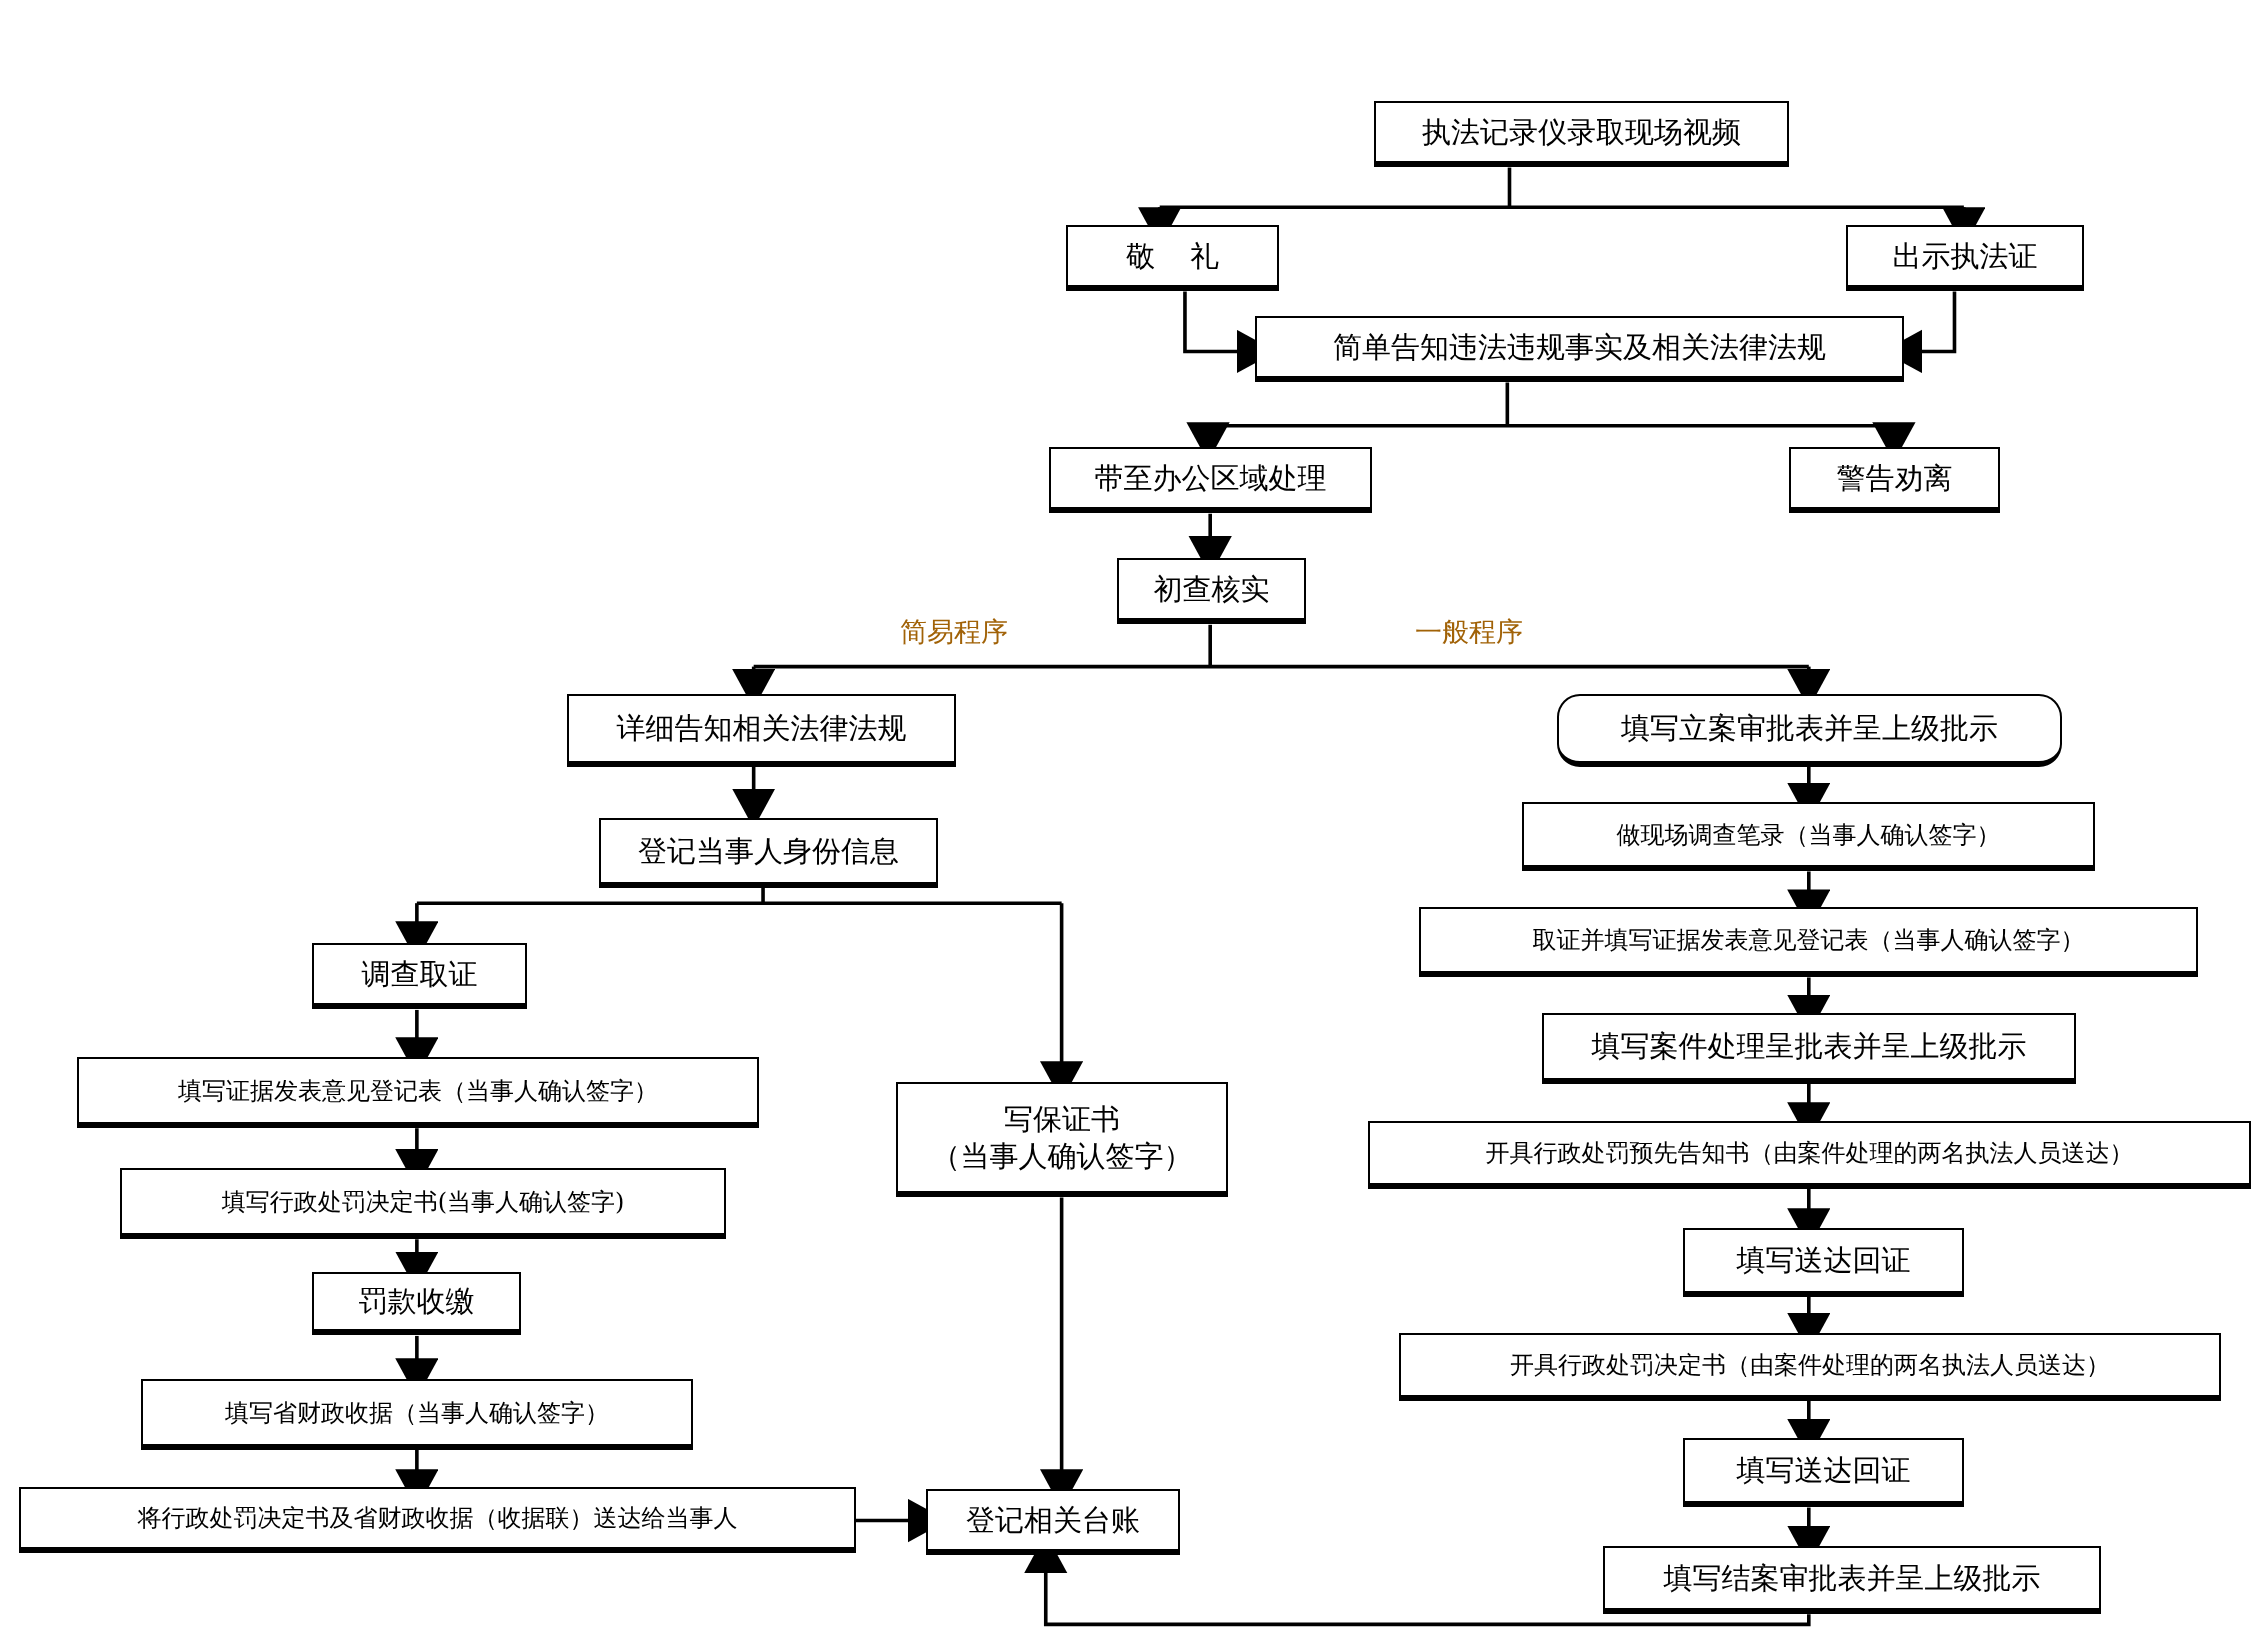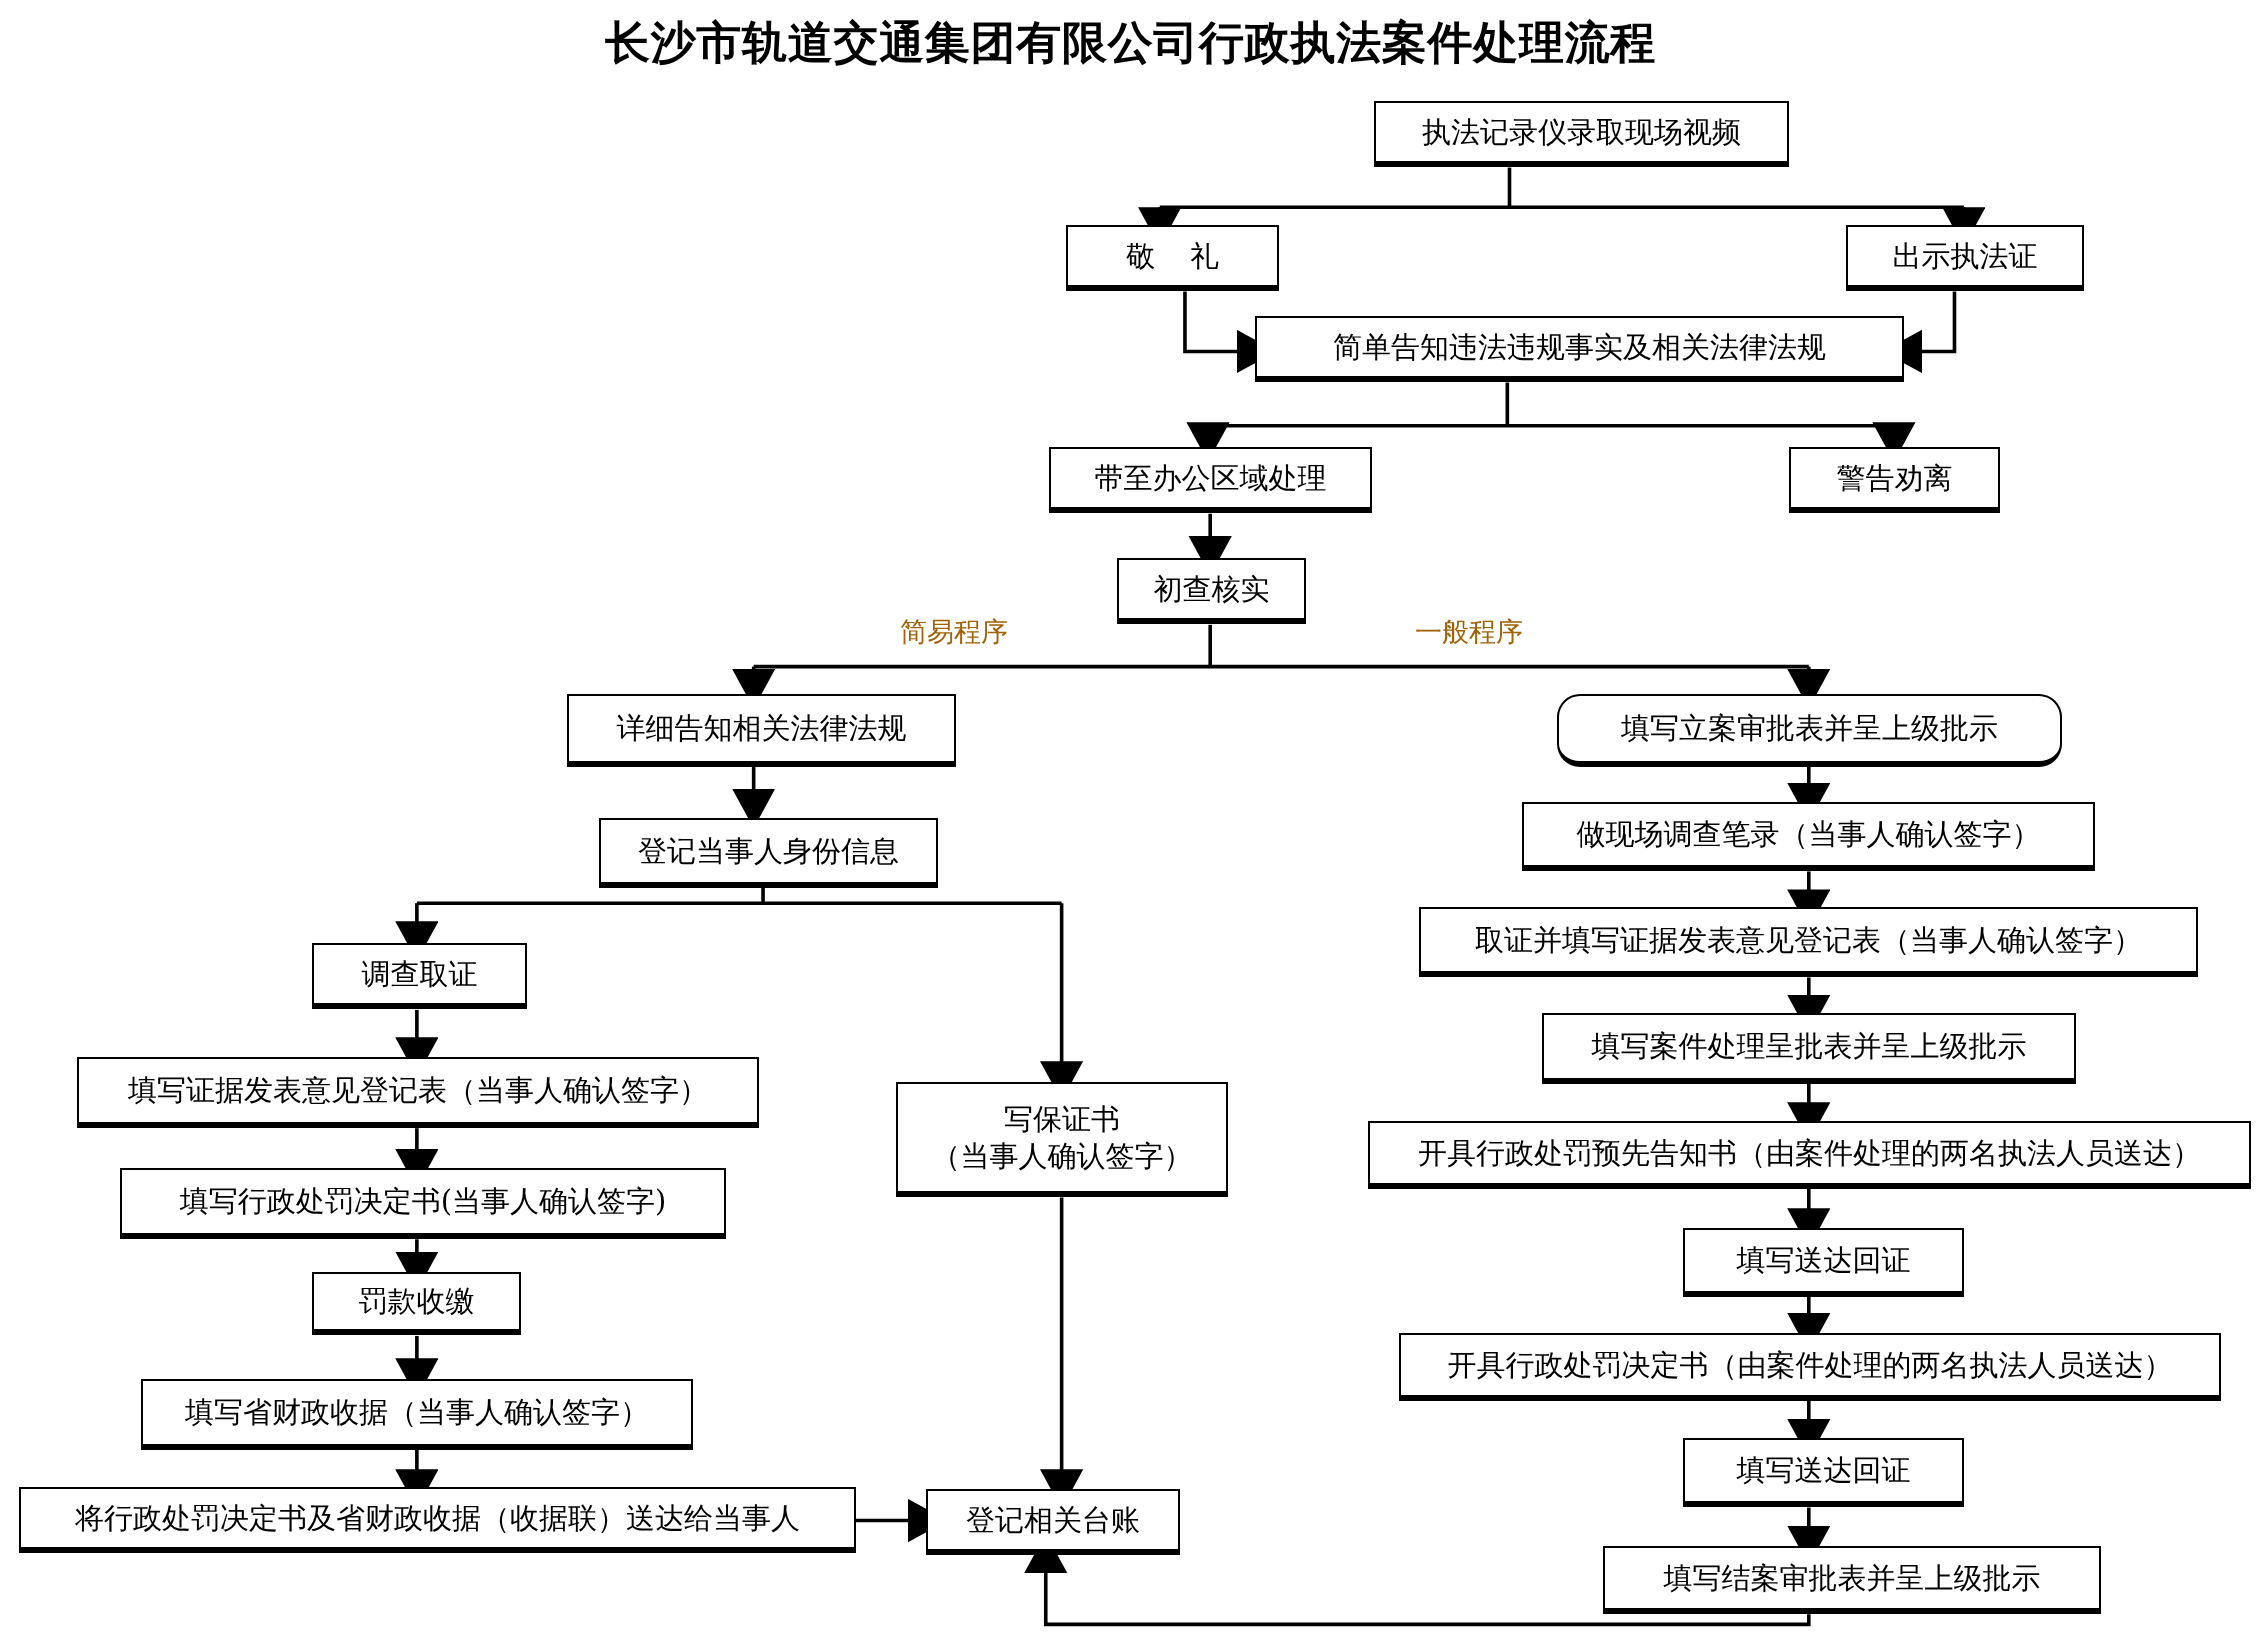--- a/index.html
+++ b/index.html
@@ -42,21 +42,21 @@
     justify-content: center;
     text-align: center;
     color: #000000;
     font-family: "DejaVu Serif", serif;
     font-size: 29px;
     line-height: 1.25;
     padding: 0 7.2px;
     z-index: 3;
   }
   .node .lbl { display: block; white-space: pre-line; }
-  .node.wide { font-size: 29px; }
+  .node.wide { font-size: 24px; }
   .node.spaced .lbl { letter-spacing: 13px; text-indent: 13px; }
   svg.edges {
     position: absolute;
     left: 0; top: 0;
     width: 2261px;
     height: 1634px;
     z-index: 1;
     pointer-events: none;
   }
   .edge-label {
@@ -66,21 +66,20 @@
     color: #a16207;
     white-space: nowrap;
     z-index: 2;
   }
 </style>
 </head>
 <body>
 
 <div id="canvas">
 
-  <div id="title">长沙市轨道交通集团有限公司行政执法案件处理流程</div>
 
   <svg class="edges" viewBox="0 0 3135 2265" xmlns="http://www.w3.org/2000/svg">
     <defs>
       <marker id="arw" markerWidth="16" markerHeight="16" refX="5" refY="6" orient="auto" markerUnits="strokeWidth">
         <path d="M0,0 L11,6 L0,12 z" fill="#000000"></path>
       </marker>
     </defs>
     <g stroke="#000000" stroke-width="5" fill="none">
 
       <path d="M2093,232 L2093,287" marker-end="none"></path>

